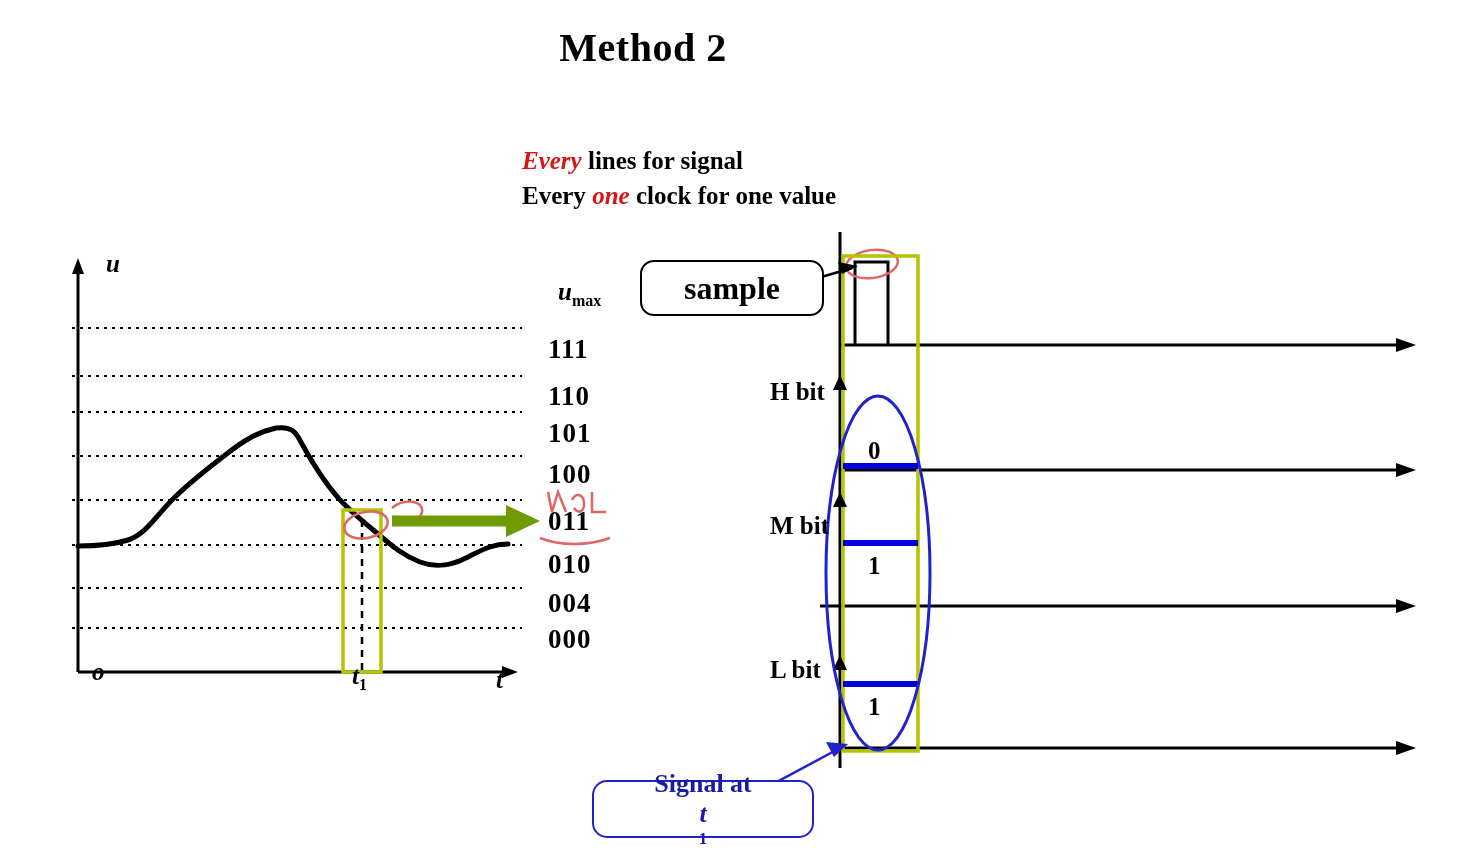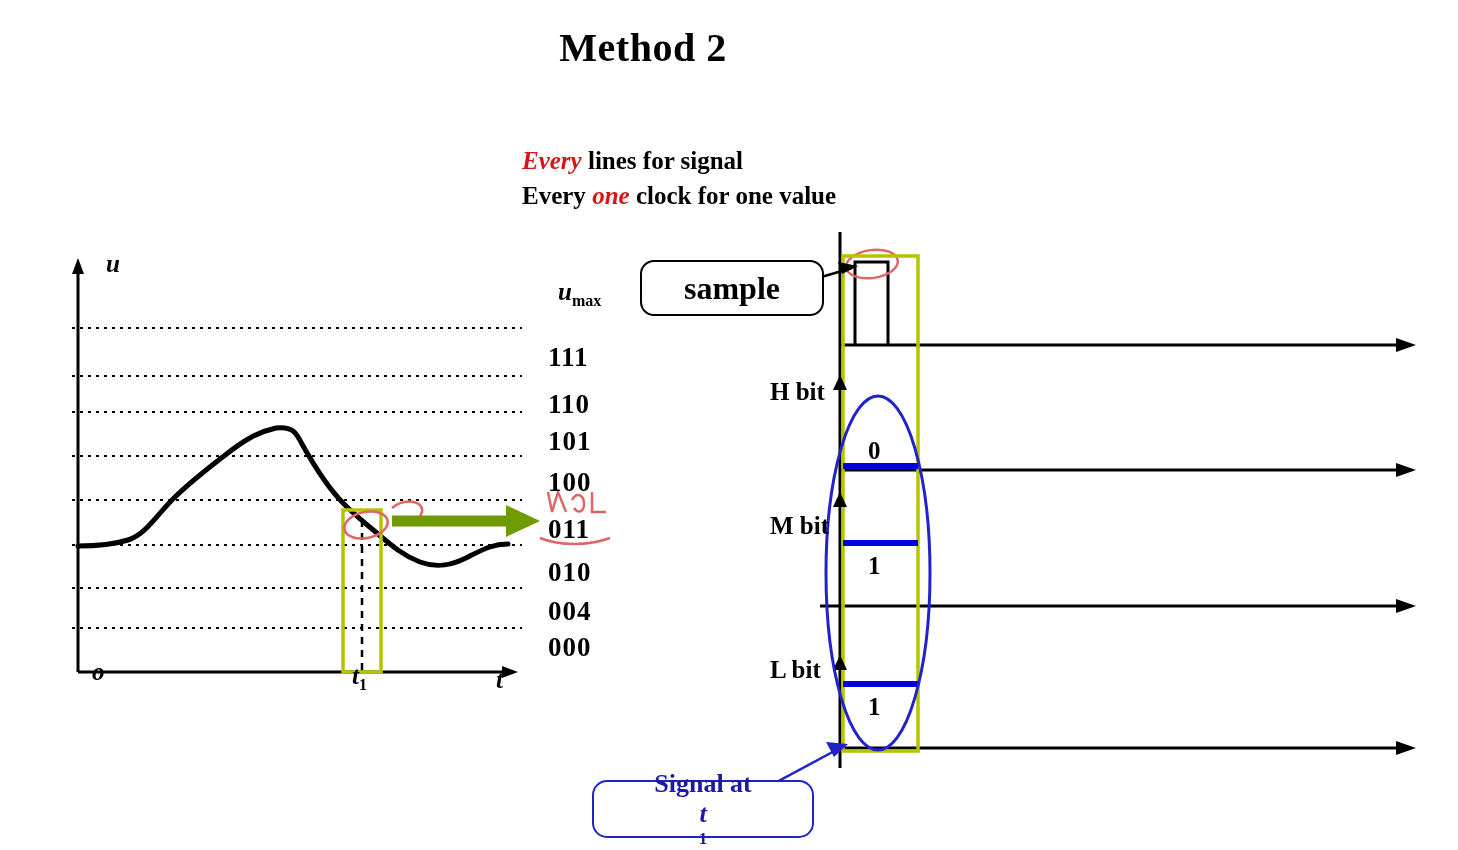--- a/index.html
+++ b/index.html
@@ -51,21 +51,20 @@
     font-size: 25px;
     font-weight: bold;
     font-style: italic;
     color: #000;
   }
   .code-label {
     font-size: 27px;
     font-weight: bold;
     color: #000;
     letter-spacing: 1px;
-    margin-top: 8px;
   }
   .umax-label {
     font-size: 25px;
     font-weight: bold;
     color: #000;
   }
   .umax-label sub {
     font-size: 16px;
     font-style: normal;
     font-weight: bold;

